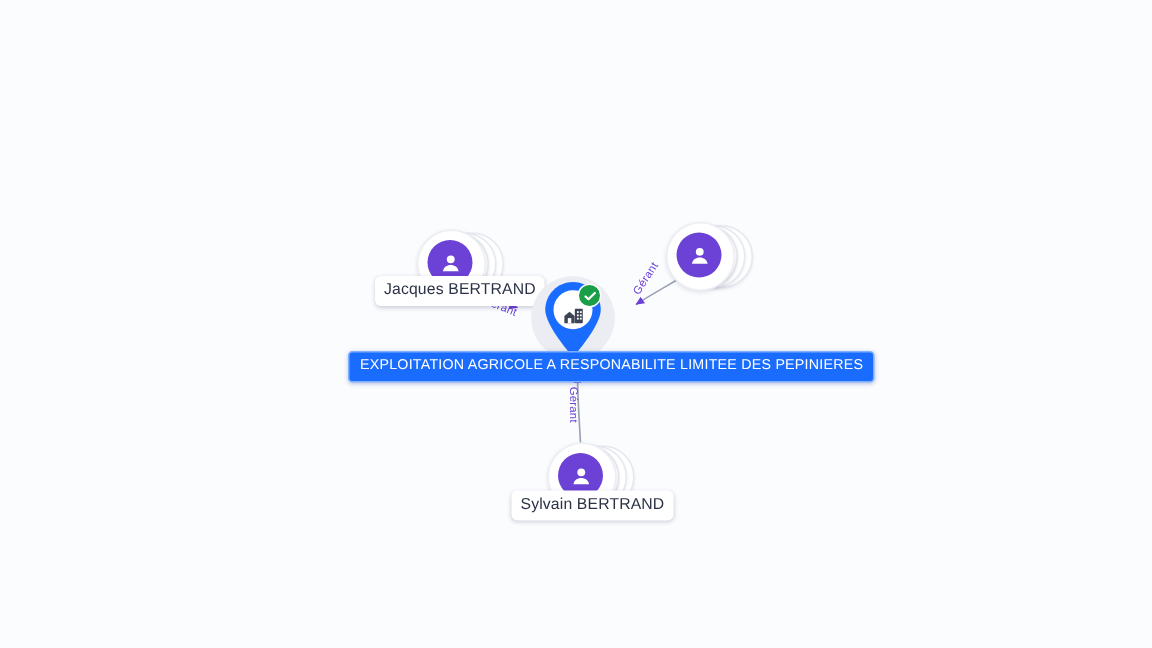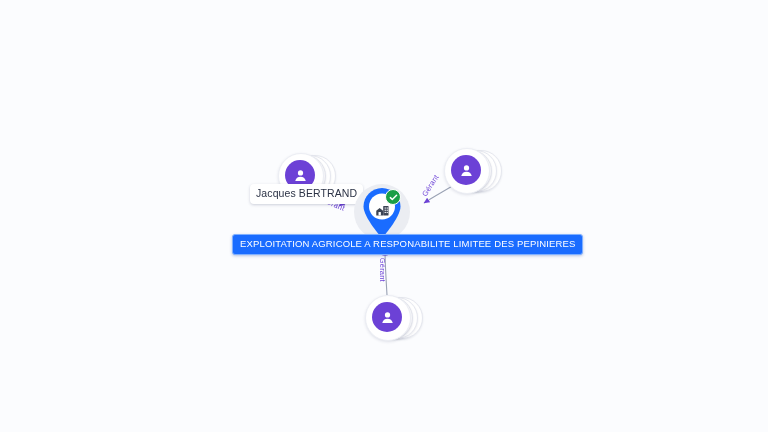--- a/index.html
+++ b/index.html
@@ -221,20 +221,21 @@
     <div class="stack-card c2"></div>
     <div class="stack-card c1"></div>
     <div class="stack-front"></div>
     <div class="avatar-circle">
       <svg width="17" height="17" viewBox="0 0 24 24" xmlns="http://www.w3.org/2000/svg">
         <circle cx="12" cy="8.3" r="3.7" fill="#ffffff"></circle>
         <path d="M4.6,19.6 C5.3,15.6 8.3,13.6 12,13.6 C15.7,13.6 18.7,15.6 19.4,19.6 Z" fill="#ffffff"></path>
       </svg>
     </div>
   </div>
+  <div class="name-label" style="left:341px; top:327px;">Sylvain BERTRAND</div>
 
   <div id="company-node">
     <div class="company-halo"></div>
     <div class="company-pin">
       <svg width="42" height="52" viewBox="0 0 42 52" xmlns="http://www.w3.org/2000/svg">
         <path d="M21,51 C21,51 39.5,30.5 39.5,19.5 C39.5,9.3 31.2,1 21,1 C10.8,1 2.5,9.3 2.5,19.5 C2.5,30.5 21,51 21,51 Z" fill="#1a6cff"></path>
         <circle cx="21" cy="19.5" r="13" fill="#ffffff"></circle>
       </svg>
     </div>
     <div class="company-glyph">

